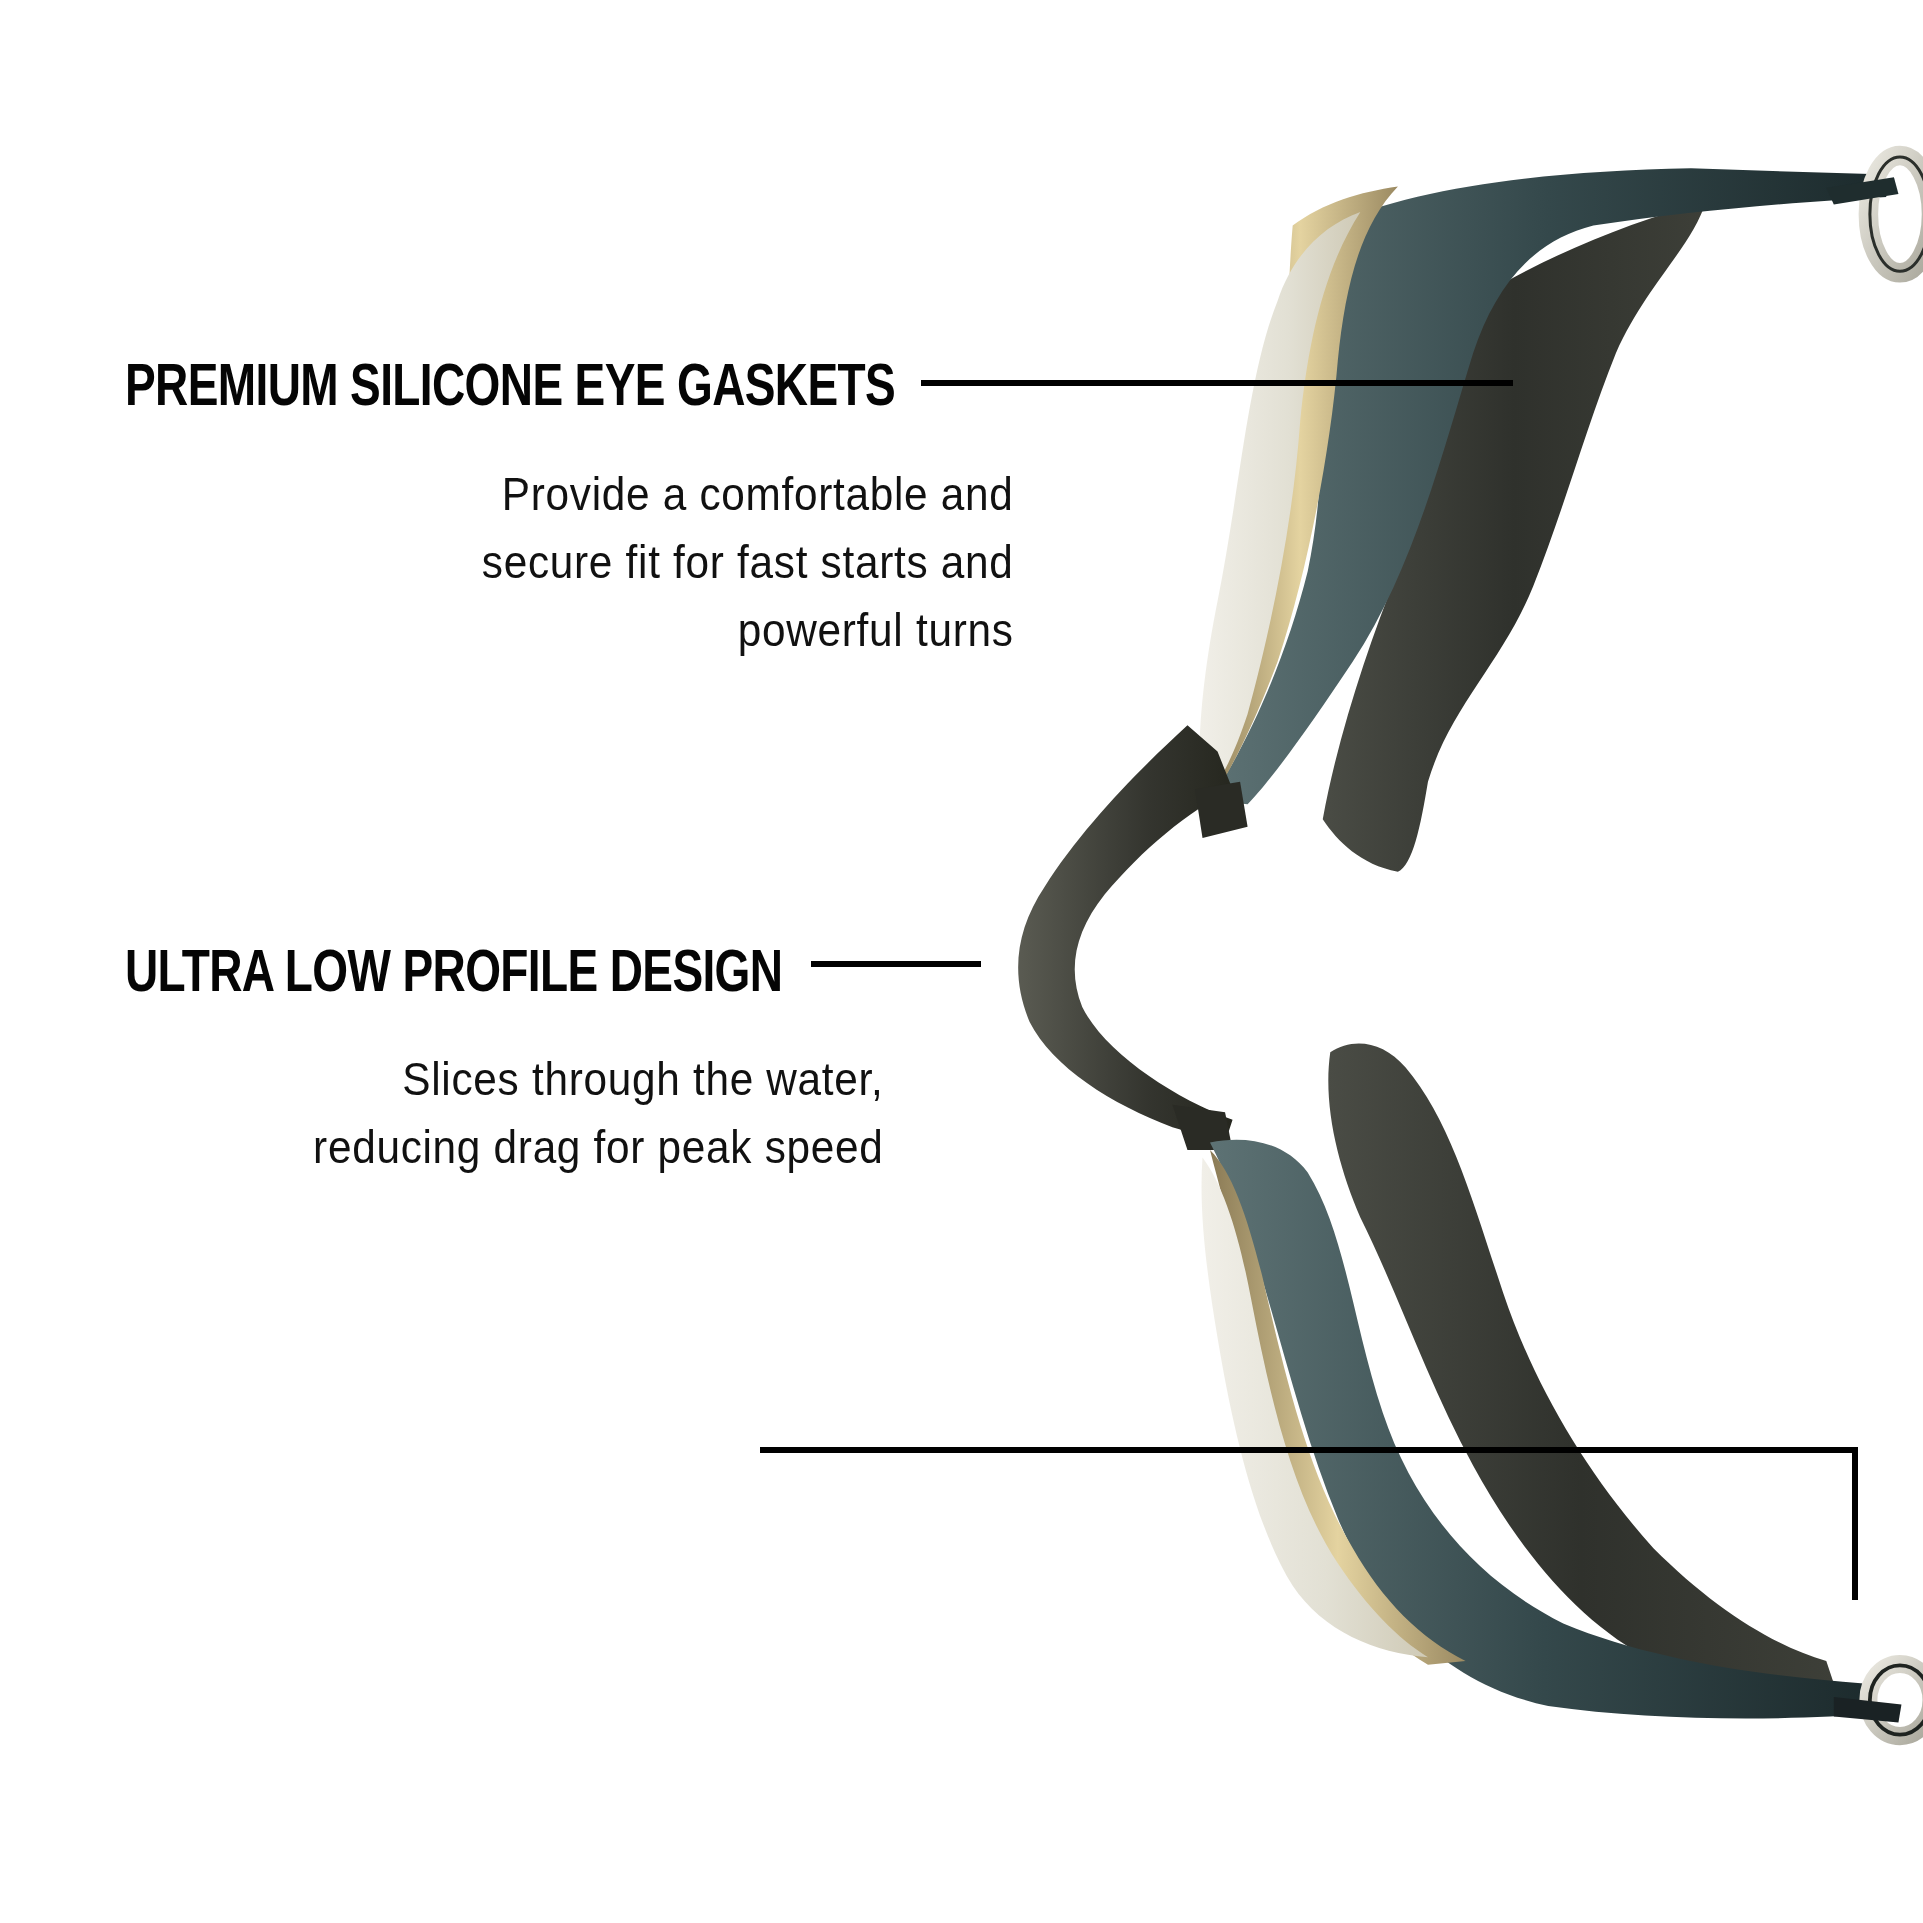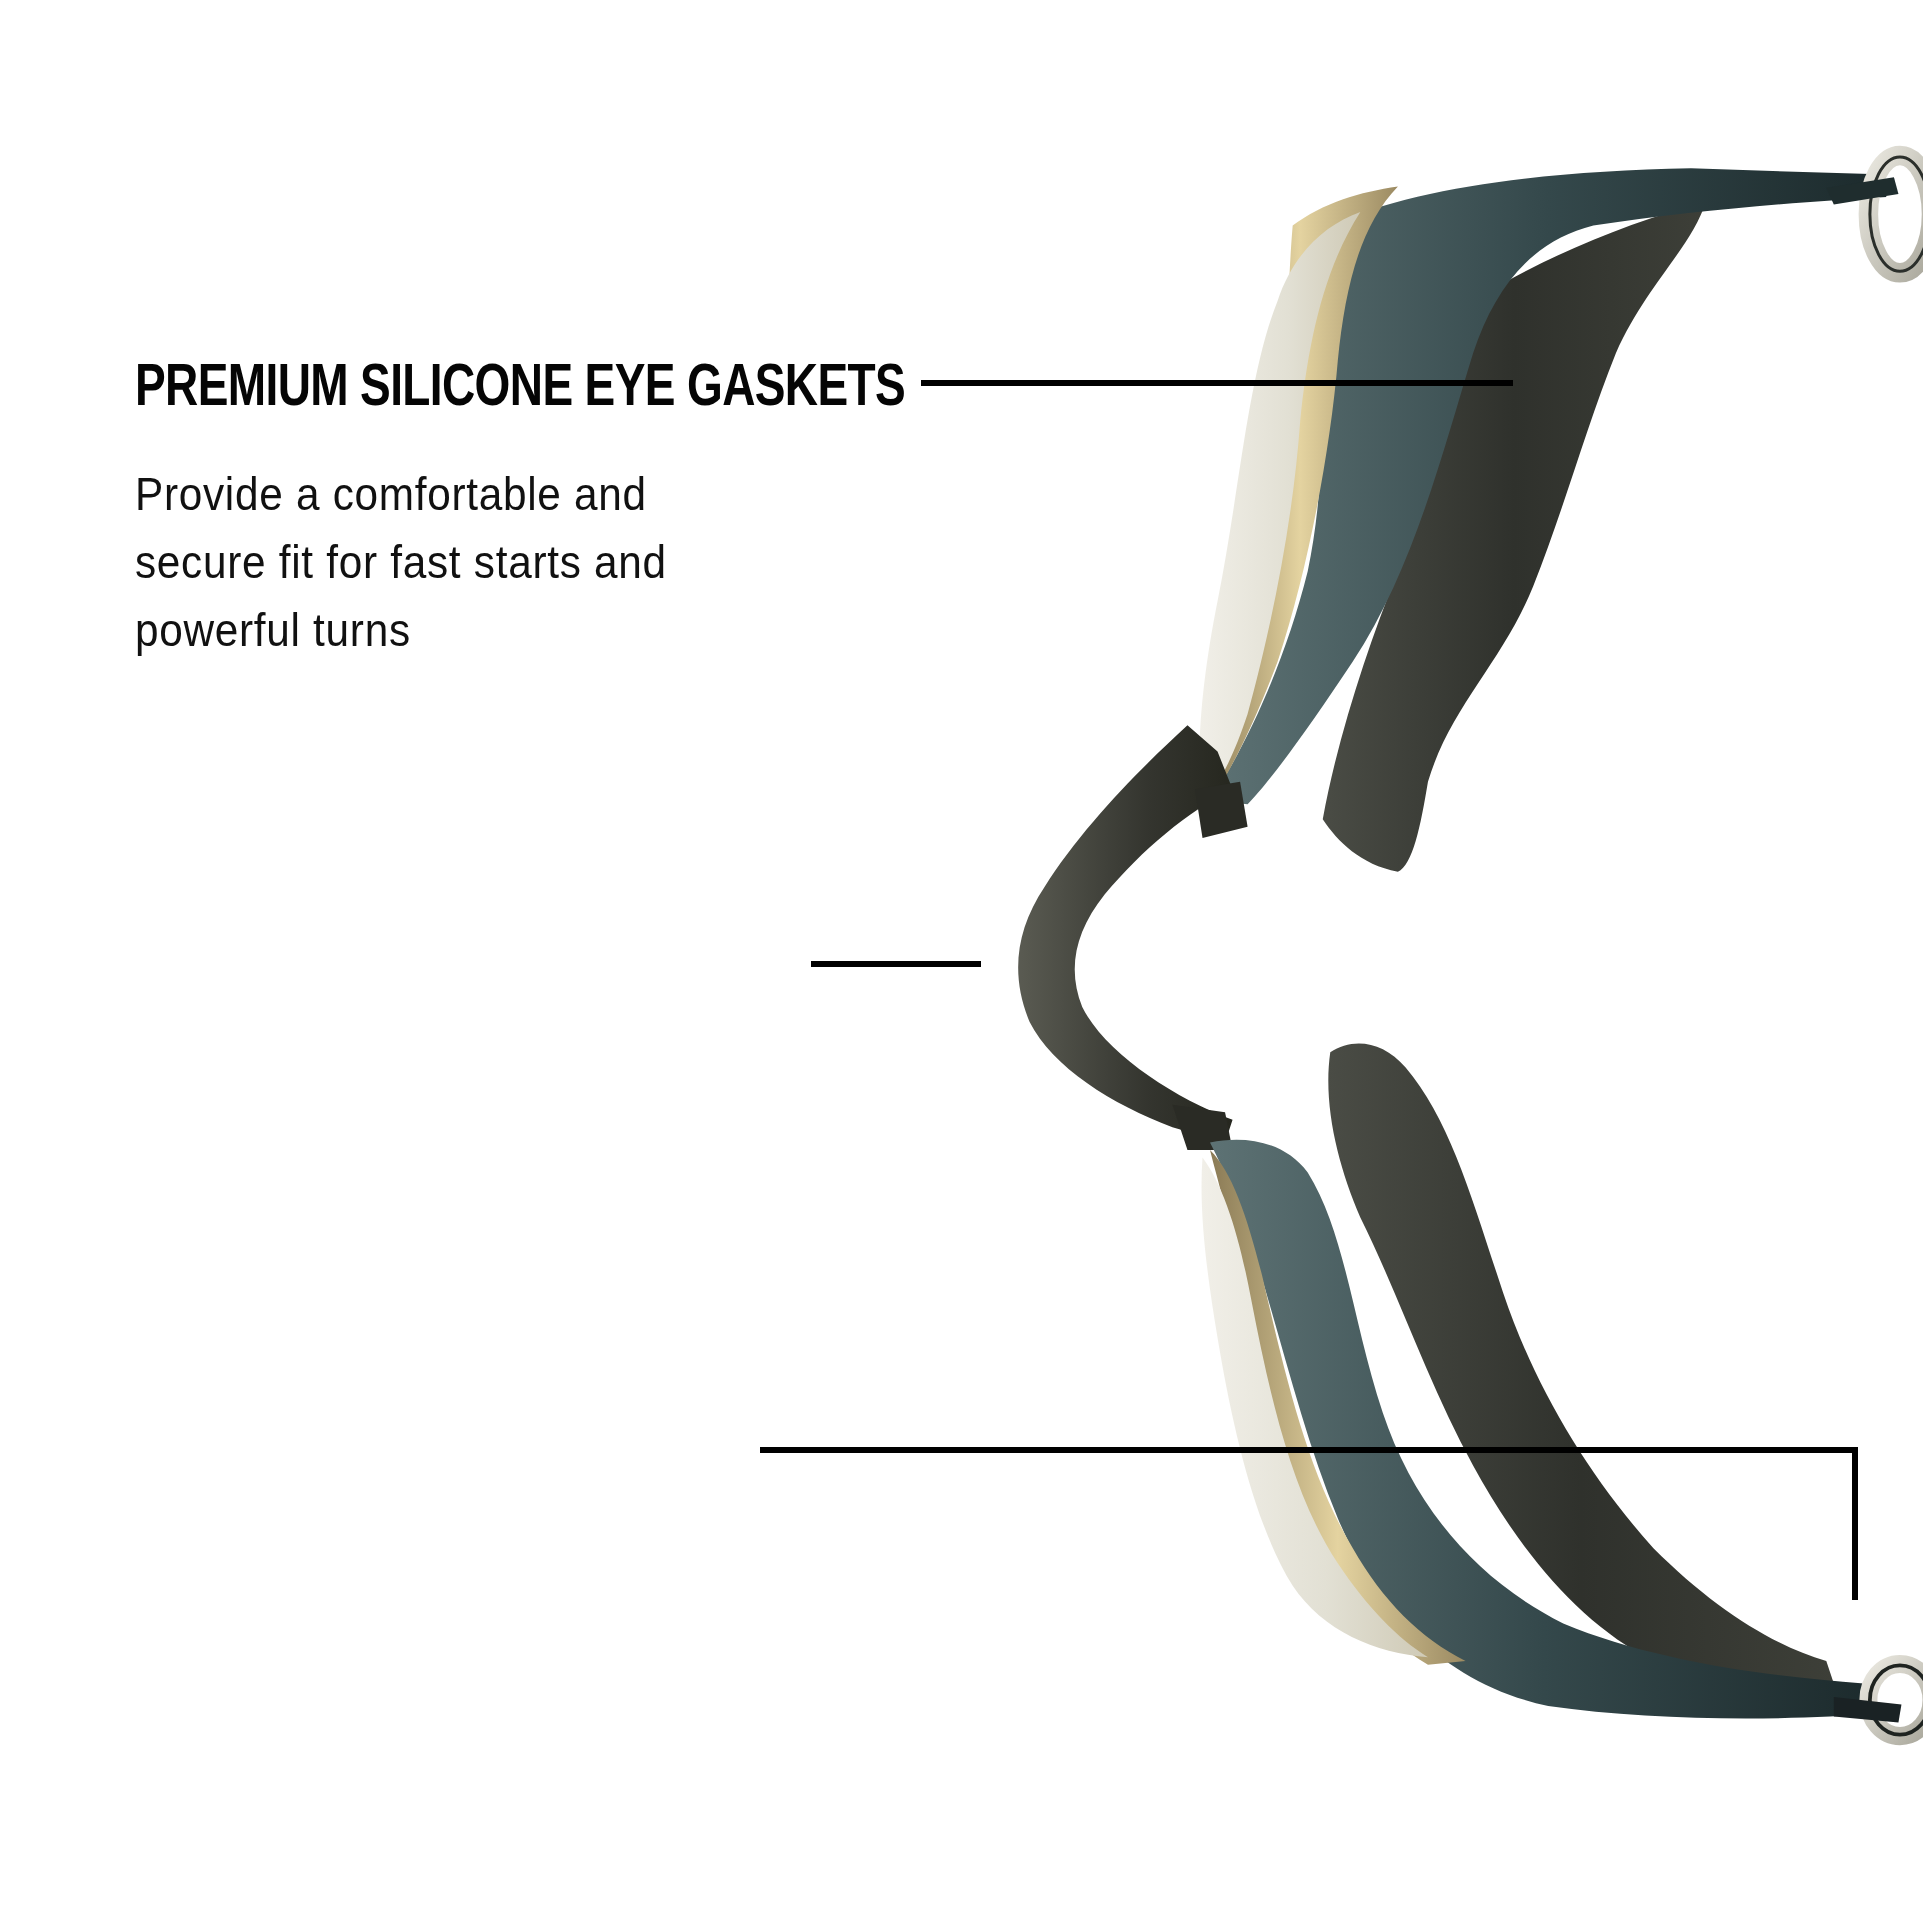--- a/index.html
+++ b/index.html
@@ -18,21 +18,22 @@
   }
   .product-photo {
     position: absolute;
     left: 0;
     top: 0;
     width: 1924px;
     height: 1924px;
   }
   .feature {
     position: absolute;
-    left: 135px;
+    left: 125px;
+    text-align: right;
   }
   .feature-title {
     margin: 0;
     font-family: "Liberation Sans", "DejaVu Sans", sans-serif;
     font-weight: 700;
     font-size: 59px;
     line-height: 1;
     letter-spacing: -0.8px;
     text-transform: uppercase;
     white-space: nowrap;
@@ -170,19 +171,26 @@
   <div class="feature" id="feature-1">
     <h2 class="feature-title">PREMIUM SILICONE EYE GASKETS</h2>
     <p class="feature-body">
       <span class="feature-body-line">Provide a comfortable and</span>
       <span class="feature-body-line">secure fit for fast starts and</span>
       <span class="feature-body-line">powerful turns</span>
     </p>
   </div>
   <div class="leader" id="leader-1"></div>
 
+  <div class="feature" id="feature-2">
+    <h2 class="feature-title">ULTRA LOW PROFILE DESIGN</h2>
+    <p class="feature-body">
+      <span class="feature-body-line">Slices through the water,</span>
+      <span class="feature-body-line">reducing drag for peak speed</span>
+    </p>
+  </div>
   <div class="leader" id="leader-2"></div>
 
   <div class="leader" id="leader-3-h"></div>
   <div class="leader" id="leader-3-v"></div>
 
 </div>
 
 
 </body></html>

